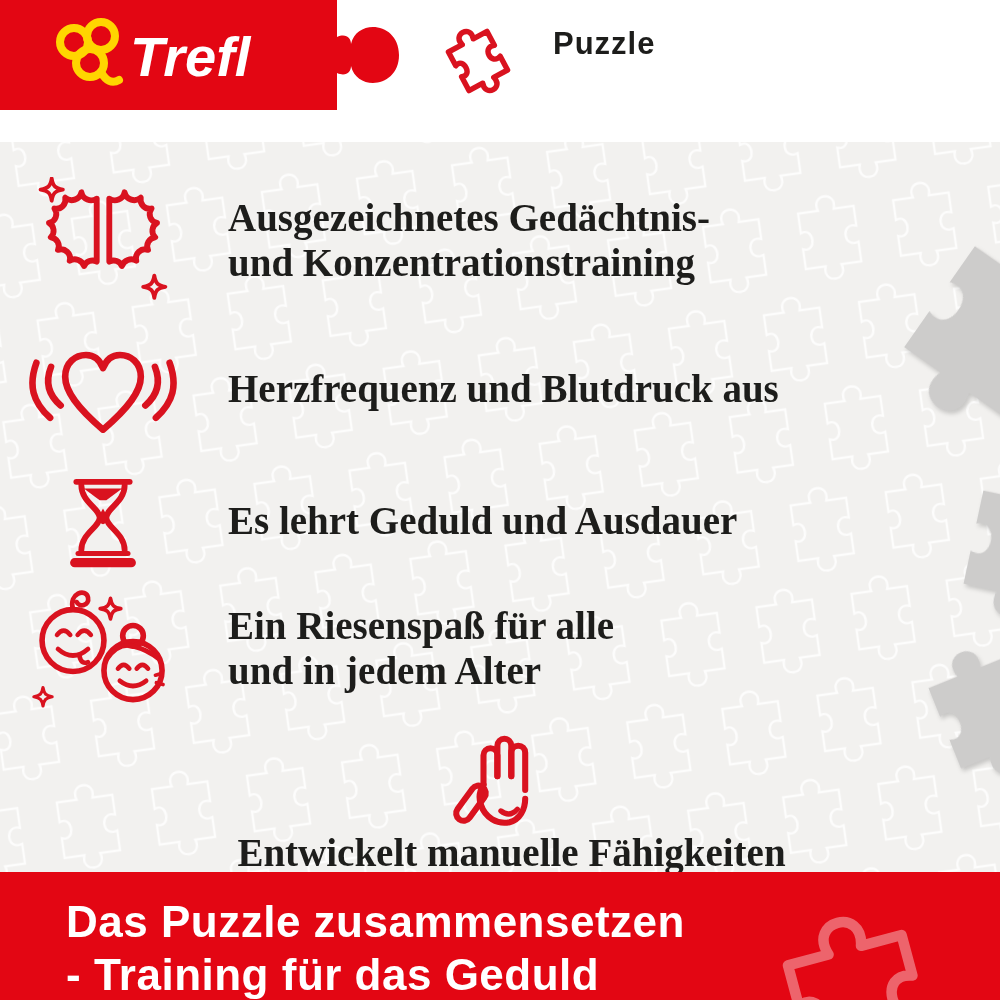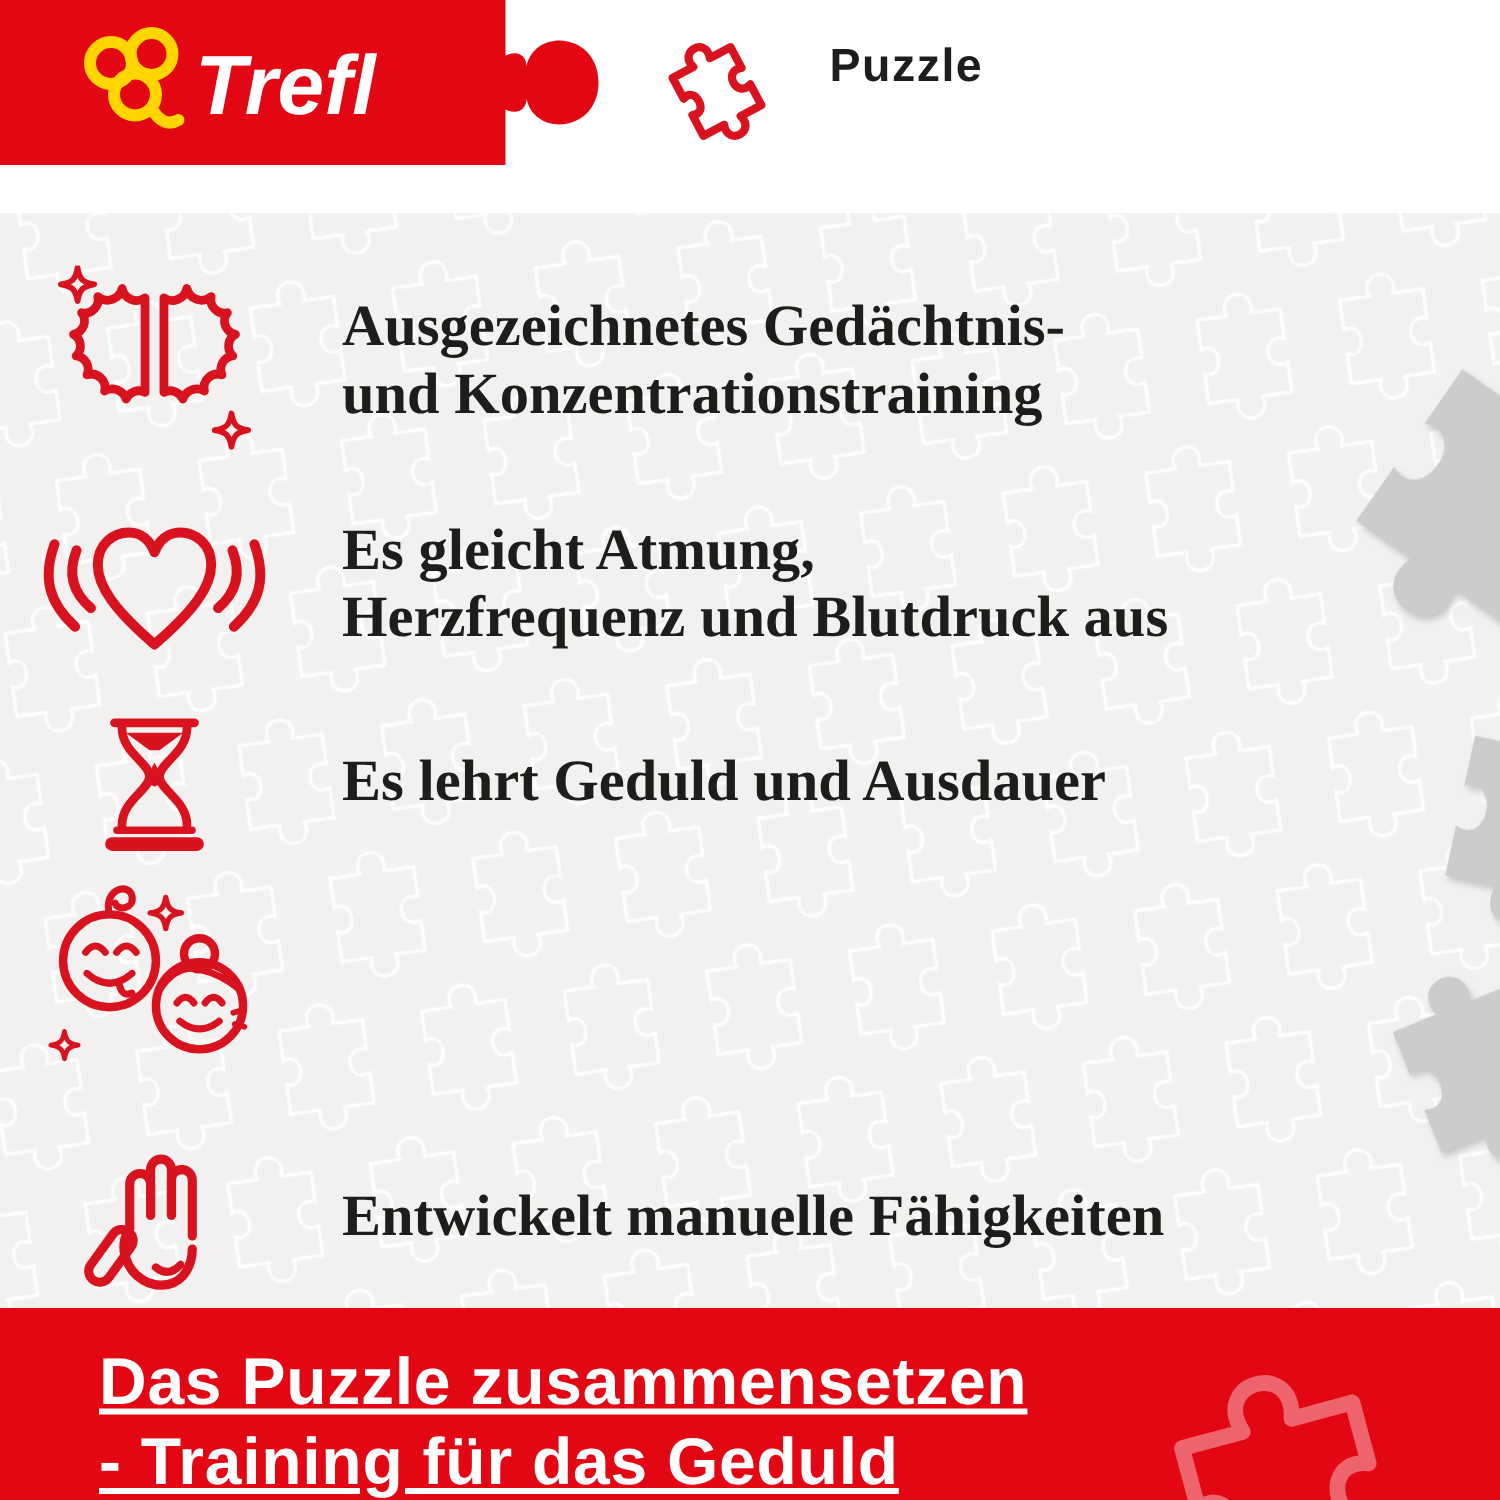--- a/index.html
+++ b/index.html
@@ -15,32 +15,32 @@
                   color:#1d1d1b; letter-spacing:1px; }
 
   
   .main { position:relative; width:1000px; height:730px; background:#f2f1ef; overflow:hidden;font-family:Liberation Serif, serif; }
   .bg-svg { position:absolute; left:0; top:0; }
   .benefit-row { position:absolute; left:0; width:1000px; display:flex; align-items:center; }
   .row-1 { top:32px;  height:132px; }
   .row-2 { top:188px; height:118px; }
   .row-3 { top:324px; height:110px; }
   .row-4 { top:440px; height:132px; }
-  .row-5 { top:613px; height:112px; }
+  .row-5 { top:582px; height:112px;flex-direction:column; }
   .benefit-icon { width:205px; display:flex; justify-content:center; align-items:center; flex:none; }
   .benefit-text { flex:1; padding-left:23px; font-size:39px; font-weight:bold; color:#1d1d1b;
                   line-height:1.16; letter-spacing:0px; }
   .benefit-text span { display:block; }
 
   
   .footer { position:relative; width:1000px; height:160px; background:#e30613; overflow:hidden; }
   .footer-piece-svg { position:absolute; right:0; top:0; }
   .footer-text { position:relative; padding:24px 0 0 66px; color:#ffffff; font-size:44px;
                  font-weight:bold; line-height:1.2; letter-spacing:0.5px; }
-  .footer-text span { display:block;text-decoration:underline; }
+  .footer-text span { display:block; }
 </style>
 </head>
 <body>
 
 <div class="page">
 
   <svg width="0" height="0" style="position:absolute">
     <defs>
       <path id="jig" d="M20,20 H40 C34,2 62,2 56,20 H76 V40 C60,34 60,62 76,56 V76 H56 C62,94 34,94 40,76 H20 V56 C34,62 34,34 20,40 Z"></path>
       <path id="sparkle" d="M0,-13 C1.5,-4 4,-1.5 13,0 C4,1.5 1.5,4 0,13 C-1.5,4 -4,1.5 -13,0 C-4,-1.5 -1.5,-4 0,-13 Z"></path>
@@ -244,21 +244,20 @@
               <path d="M16,24 C2,45 2,63 16,84"></path>
             </g>
             <g transform="rotate(14 134 52)">
               <path d="M130,32 C140,46 140,60 130,74"></path>
               <path d="M144,24 C158,45 158,63 144,84"></path>
             </g>
           </g>
         </svg>
       </div>
       <div class="benefit-text">
-        <span>Es gleicht Atmung,</span>
         <span>Herzfrequenz und Blutdruck aus</span>
       </div>
     </div>
 
     <div class="benefit-row row-3">
       <div class="benefit-icon">
         <svg width="100" height="100" viewBox="0 0 120 120">
           <g fill="none" stroke="#d9121f" stroke-linecap="round">
             <path d="M28,13 H92" stroke-width="7"></path>
             <path d="M34,17 C34,37 56,45 56,56 C56,67 34,75 34,95" stroke-width="7"></path>
@@ -294,20 +293,24 @@
             <path d="M84,82 Q96,64 112,68 Q128,72 140,82" stroke-width="5"></path>
             <path d="M96,92 Q102,84 108,92" stroke-width="5"></path>
             <path d="M116,92 Q122,84 128,92" stroke-width="5"></path>
             <path d="M98,105 Q112,116 126,105" stroke-width="5"></path>
             <path d="M136,99 l7,-2 M137,107 l7,2" stroke-width="4"></path>
 
             <use href="#sparkle" transform="translate(88,28) scale(0.85)" stroke-width="4.5"></use>
             <use href="#sparkle" transform="translate(16,122) scale(0.75)" stroke-width="4.5"></use>
           </g>
         </svg>
+      </div>
+      <div class="benefit-text">
+        <span>Ein Riesenspaß für alle</span>
+        <span>und in jedem Alter</span>
       </div>
     </div>
 
     <div class="benefit-row row-5">
       <div class="benefit-icon">
         <svg width="96" height="106" viewBox="0 0 110 122">
           <g fill="none" stroke="#d9121f" stroke-width="7" stroke-linecap="round" stroke-linejoin="round">
             <path d="M36,70 L36,36 A8,8 0 0 1 52,36 L52,60"></path>
             <path d="M52,60 L52,25 A8,8 0 0 1 68,25 L68,60"></path>
             <path d="M68,60 L68,33 A8,8 0 0 1 84,33 L84,76"></path>

